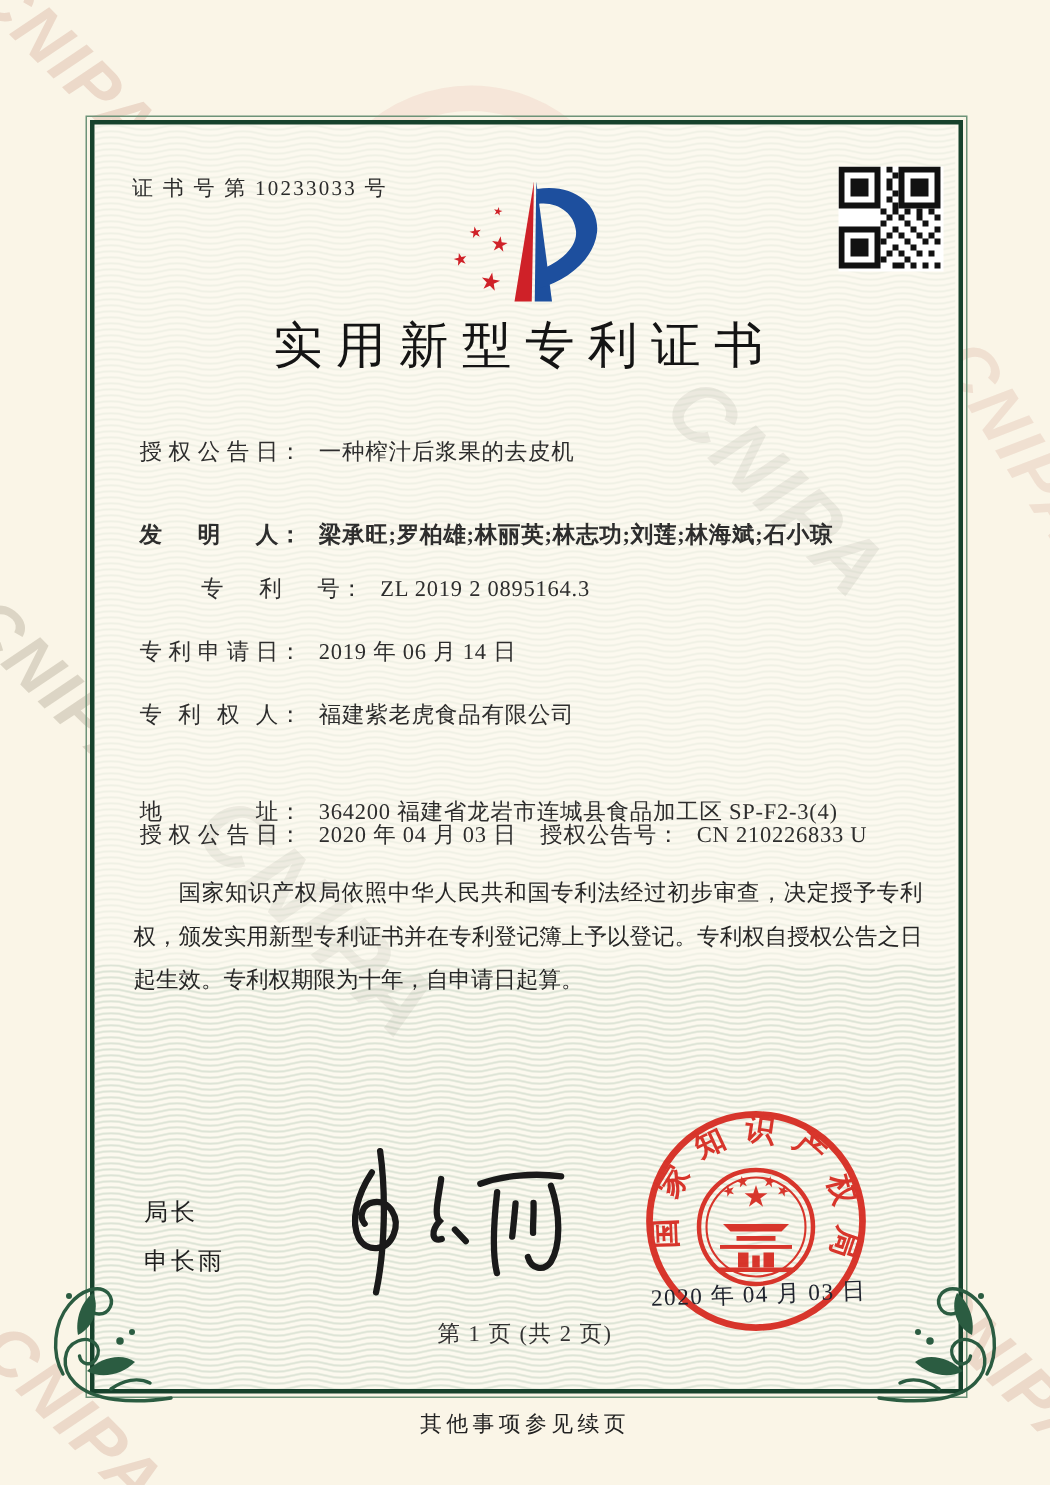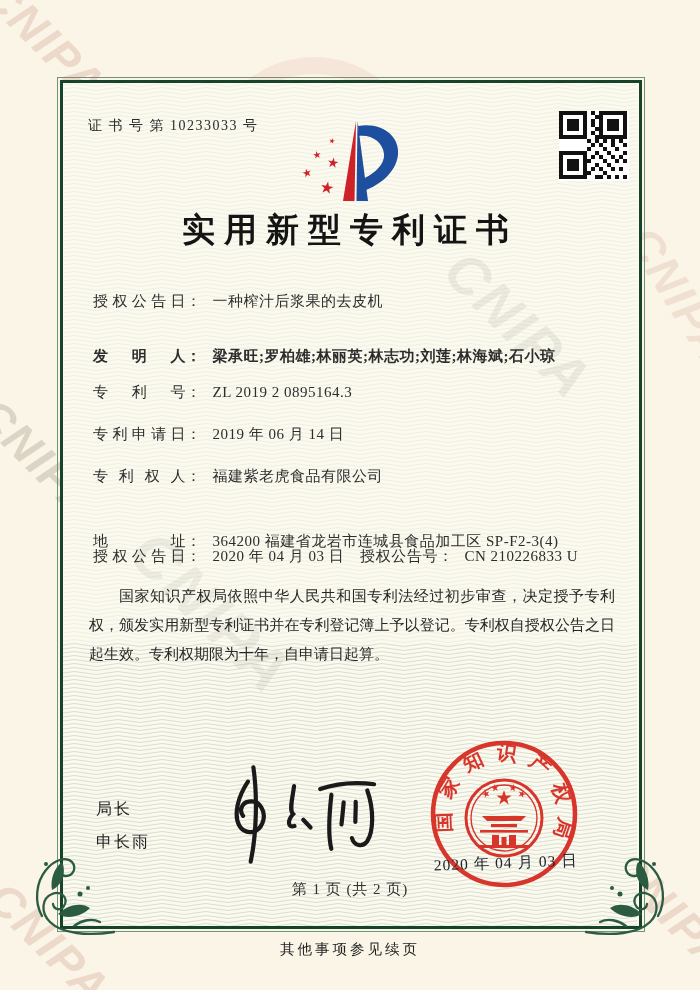--- a/index.html
+++ b/index.html
@@ -23,25 +23,25 @@
   .frame{position:absolute;left:57px;top:77px;right:55px;bottom:58px;
          border:1px solid #6d9379;padding:2px;}
   .frame-inner{width:100%;height:100%;box-sizing:border-box;border:3px solid #17422c;
          background:#fcf9ef;}
   .waves{position:absolute;left:63px;top:83px;}
   
   .cert-no{position:absolute;left:88px;top:117px;font-size:14px;letter-spacing:1.5px;color:#2a2a2a;text-align:right;}
   .logo{position:absolute;left:290px;top:108px;}
   .qr{position:absolute;left:559px;top:111px;}
   .title{position:absolute;left:0;top:208px;width:100%;text-align:center;
-         font-size:33px;font-weight:700;letter-spacing:9px;color:#141414;}
+         font-size:33px;font-weight:400;letter-spacing:9px;color:#141414;}
   .frow{position:absolute;left:93px;width:540px;font-size:15px;letter-spacing:.5px;color:#2d2d2d;}
   .flabel{display:inline-block;width:93px;text-align:justify;text-align-last:justify;vertical-align:top;}
   .fval{margin-left:11px;}
-  .r-name{top:292px;} .r-inv{top:347px;font-weight:bold;} .r-pno{top:383px;} .r-app{top:425px;}
+  .r-name{top:292px;} .r-inv{top:347px;font-weight:bold;} .r-pno{top:383px;margin-left:41px;} .r-app{top:425px;}
   .r-own{top:467px;} .r-addr{top:509px;margin-top:23px;} .r-grant{top:547px;}
   .grant2{position:absolute;left:267px;top:0;}
   .grant2 .flabel{width:78px;}
   .paras{position:absolute;left:89px;top:582px;width:526px;font-size:15px;line-height:29px;
          text-align:justify;color:#262626;}
   .paras p{margin:0;text-indent:2em;}
   .signoff{position:absolute;left:96px;top:792px;font-family:"Liberation Sans",sans-serif;
            font-size:16px;letter-spacing:2px;color:#1f1f1f;line-height:33px;}
   .signature{position:absolute;left:205px;top:760px;}
   .seal{position:absolute;left:424px;top:736px;}

